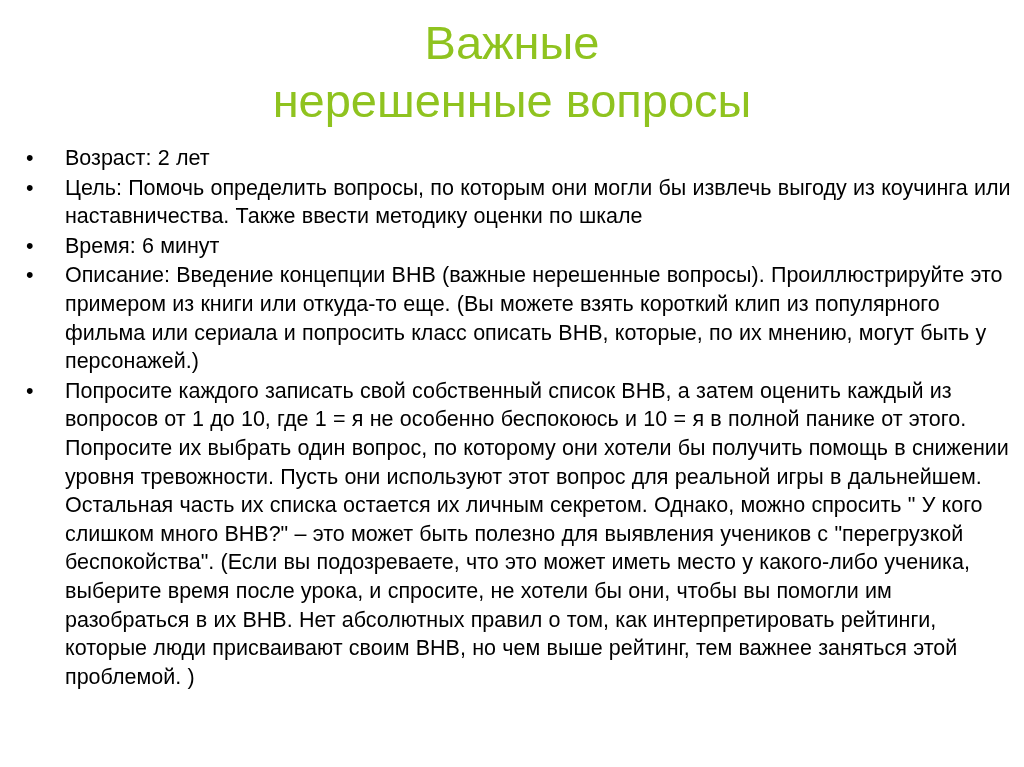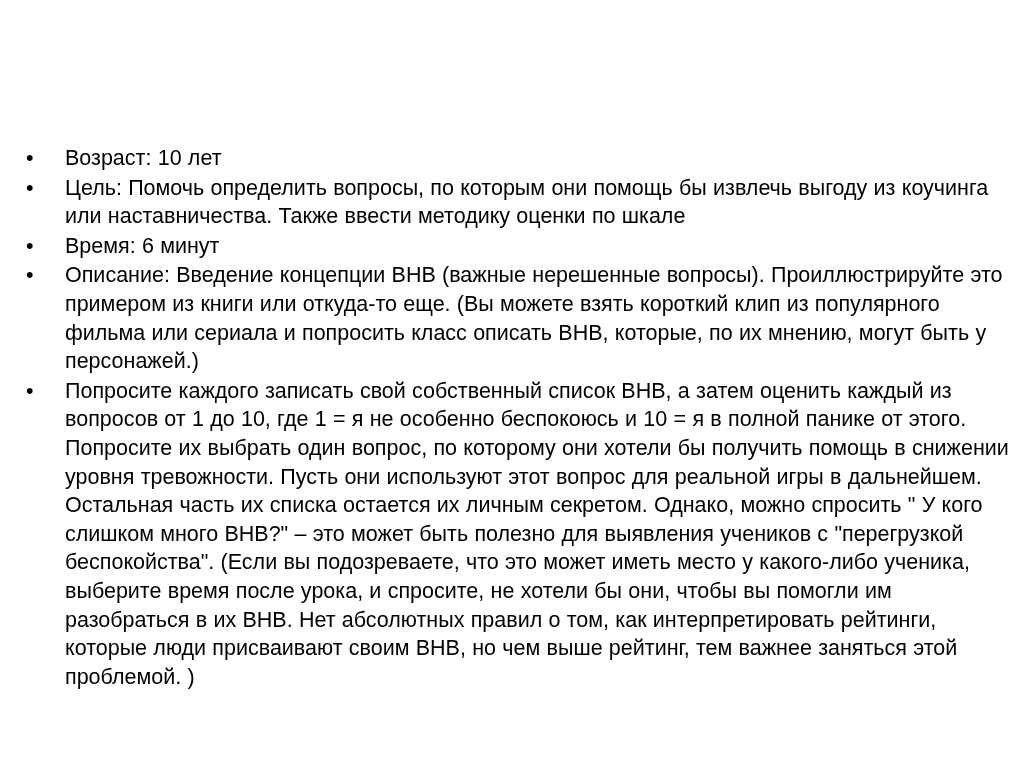--- a/index.html
+++ b/index.html
@@ -77,31 +77,33 @@
 
   .bullet-text {
     display: block;
   }
 </style>
 </head>
 <body>
 
 <div class="slide">
 
+  <h1 class="slide-title">Важные
+нерешенные вопросы</h1>
 
   <div class="body-list">
 
     <div class="bullet-item">
       <span class="bullet-marker">•</span>
-      <span class="bullet-text">Возраст: 10 лет</span>
+      <span class="bullet-text">Возраст: 2 лет</span>
     </div>
 
     <div class="bullet-item">
       <span class="bullet-marker">•</span>
-      <span class="bullet-text">Цель: Помочь определить вопросы, по которым они помощь бы извлечь выгоду из коучинга или наставничества. Также ввести методику оценки по шкале</span>
+      <span class="bullet-text">Цель: Помочь определить вопросы, по которым они могли бы извлечь выгоду из коучинга или наставничества. Также ввести методику оценки по шкале</span>
     </div>
 
     <div class="bullet-item">
       <span class="bullet-marker">•</span>
       <span class="bullet-text">Время: 6 минут</span>
     </div>
 
     <div class="bullet-item">
       <span class="bullet-marker">•</span>
       <span class="bullet-text">Описание: Введение концепции ВНВ (важные нерешенные вопросы). Проиллюстрируйте это примером из книги или откуда-то еще. (Вы можете взять короткий клип из популярного фильма или сериала и попросить класс описать ВНВ, которые, по их мнению, могут быть у персонажей.)</span>

